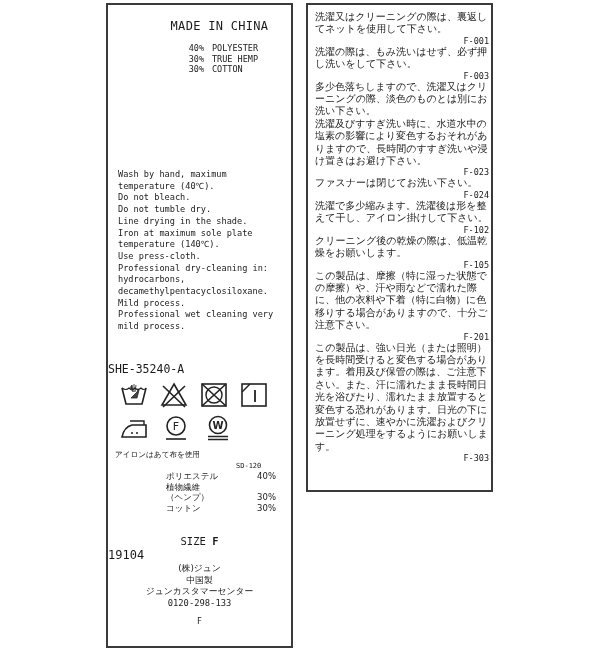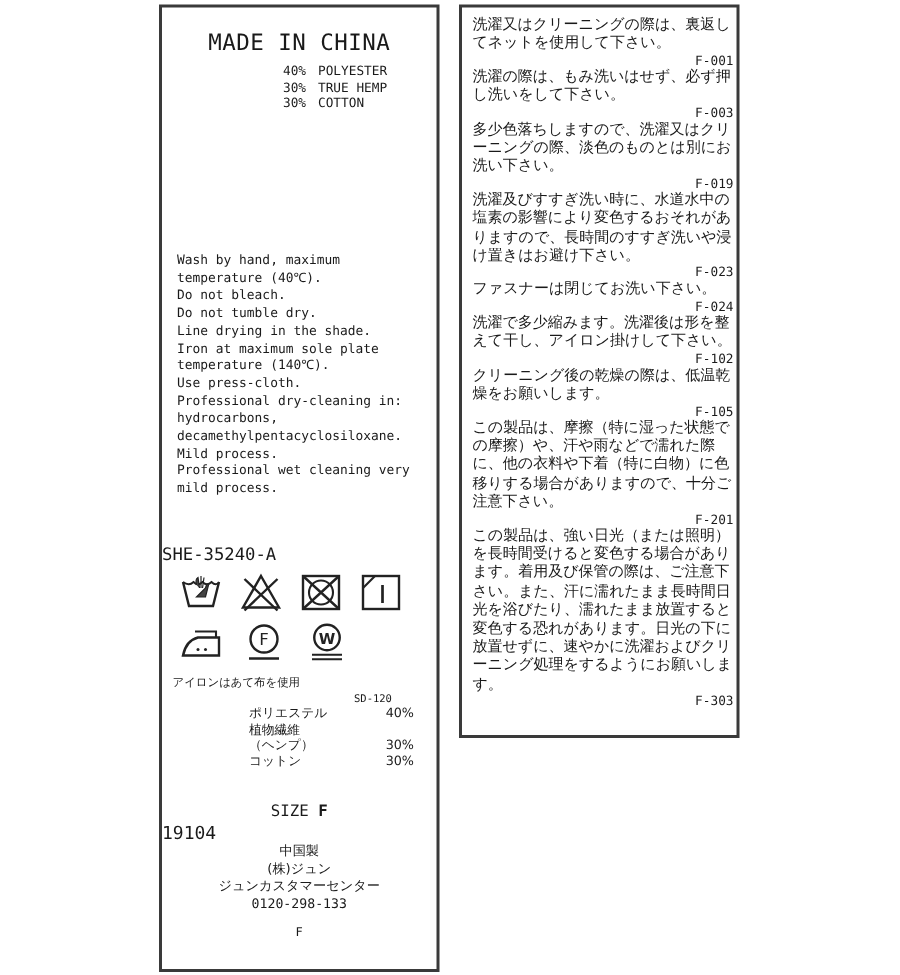--- a/index.html
+++ b/index.html
@@ -2,21 +2,21 @@
 <html><head>
 <meta charset="utf-8">
 <style>
   html, body { margin:0; padding:0; background:#ffffff; }
   body { width:600px; height:650px; position:relative; overflow:hidden; color:#1a1a1a; }
   .label-box { position:absolute; border:2px solid #3a3a3a; background:#fff; box-sizing:border-box; }
   #left-label { left:106px; top:3px; width:187px; height:645px; }
   #right-label { left:306px; top:3px; width:187px; height:489px; }
   .mono { font-family:"DejaVu Sans Mono","Liberation Mono",monospace; }
   .sans { font-family:"DejaVu Sans","Liberation Sans",sans-serif; }
-  .made-in { position:absolute; top:14px; left:0; width:100%; text-align:center; font-size:15px; letter-spacing:0.3px; }
+  .made-in { position:absolute; top:14px; left:0; width:100%; text-align:center; font-size:12px; letter-spacing:0.3px;padding-left:20px; }
   .composition { position:absolute; top:38px; left:70px; font-size:8.5px; line-height:10.5px; }
   .composition .row { display:flex; }
   .composition .pct { width:26px; text-align:right; margin-right:8px; }
   .care-text { position:absolute; top:164px; left:10px; width:172px; font-size:8.6px; line-height:11.7px; white-space:pre-line; }
   .style-no { position:absolute; top:357px; left:0; width:100%; font-size:11.5px; }
   .icons-row1 { position:absolute; top:377px; left:12px; display:flex; gap:12px; }
   .icons-row2 { position:absolute; top:410px; left:12px; display:flex; gap:14px; }
   .icon { width:28px; height:26px; display:block; }
   .iron-note { position:absolute; top:445px; left:7px; font-size:7.6px; }
   .sd-code { position:absolute; top:457px; left:128px; font-size:7px; }
@@ -131,41 +131,40 @@
       <span>30%</span>
     </div>
   </div>
 
   <div class="size mono">
     <span>SIZE</span>
     <b>F</b>
   </div>
   <div class="lot mono">19104</div>
   <div class="maker sans">
+    <div>(株)ジュン</div>
     <div>中国製</div>
-    <div>(株)ジュン</div>
     <div>ジュンカスタマーセンター</div>
     <div class="mono">0120-298-133</div>
   </div>
   <div class="size-bottom mono">F</div>
 </div>
 
 <div id="right-label" class="label-box">
   <div class="jp-notes sans">
     <div class="note-block">
       <span class="txt">洗濯又はクリーニングの際は、裏返してネットを使用して下さい。</span>
       <span class="code mono">F-001</span>
     </div>
     <div class="note-block">
       <span class="txt">洗濯の際は、もみ洗いはせず、必ず押し洗いをして下さい。</span>
       <span class="code mono">F-003</span>
     </div>
     <div class="note-block">
       <span class="txt">多少色落ちしますので、洗濯又はクリーニングの際、淡色のものとは別にお洗い下さい。</span>
-      <span class="code mono">F-019</span>
     </div>
     <div class="note-block">
       <span class="txt">洗濯及びすすぎ洗い時に、水道水中の塩素の影響により変色するおそれがありますので、長時間のすすぎ洗いや浸け置きはお避け下さい。</span>
       <span class="code mono">F-023</span>
     </div>
     <div class="note-block">
       <span class="txt">ファスナーは閉じてお洗い下さい。</span>
       <span class="code mono">F-024</span>
     </div>
     <div class="note-block">

